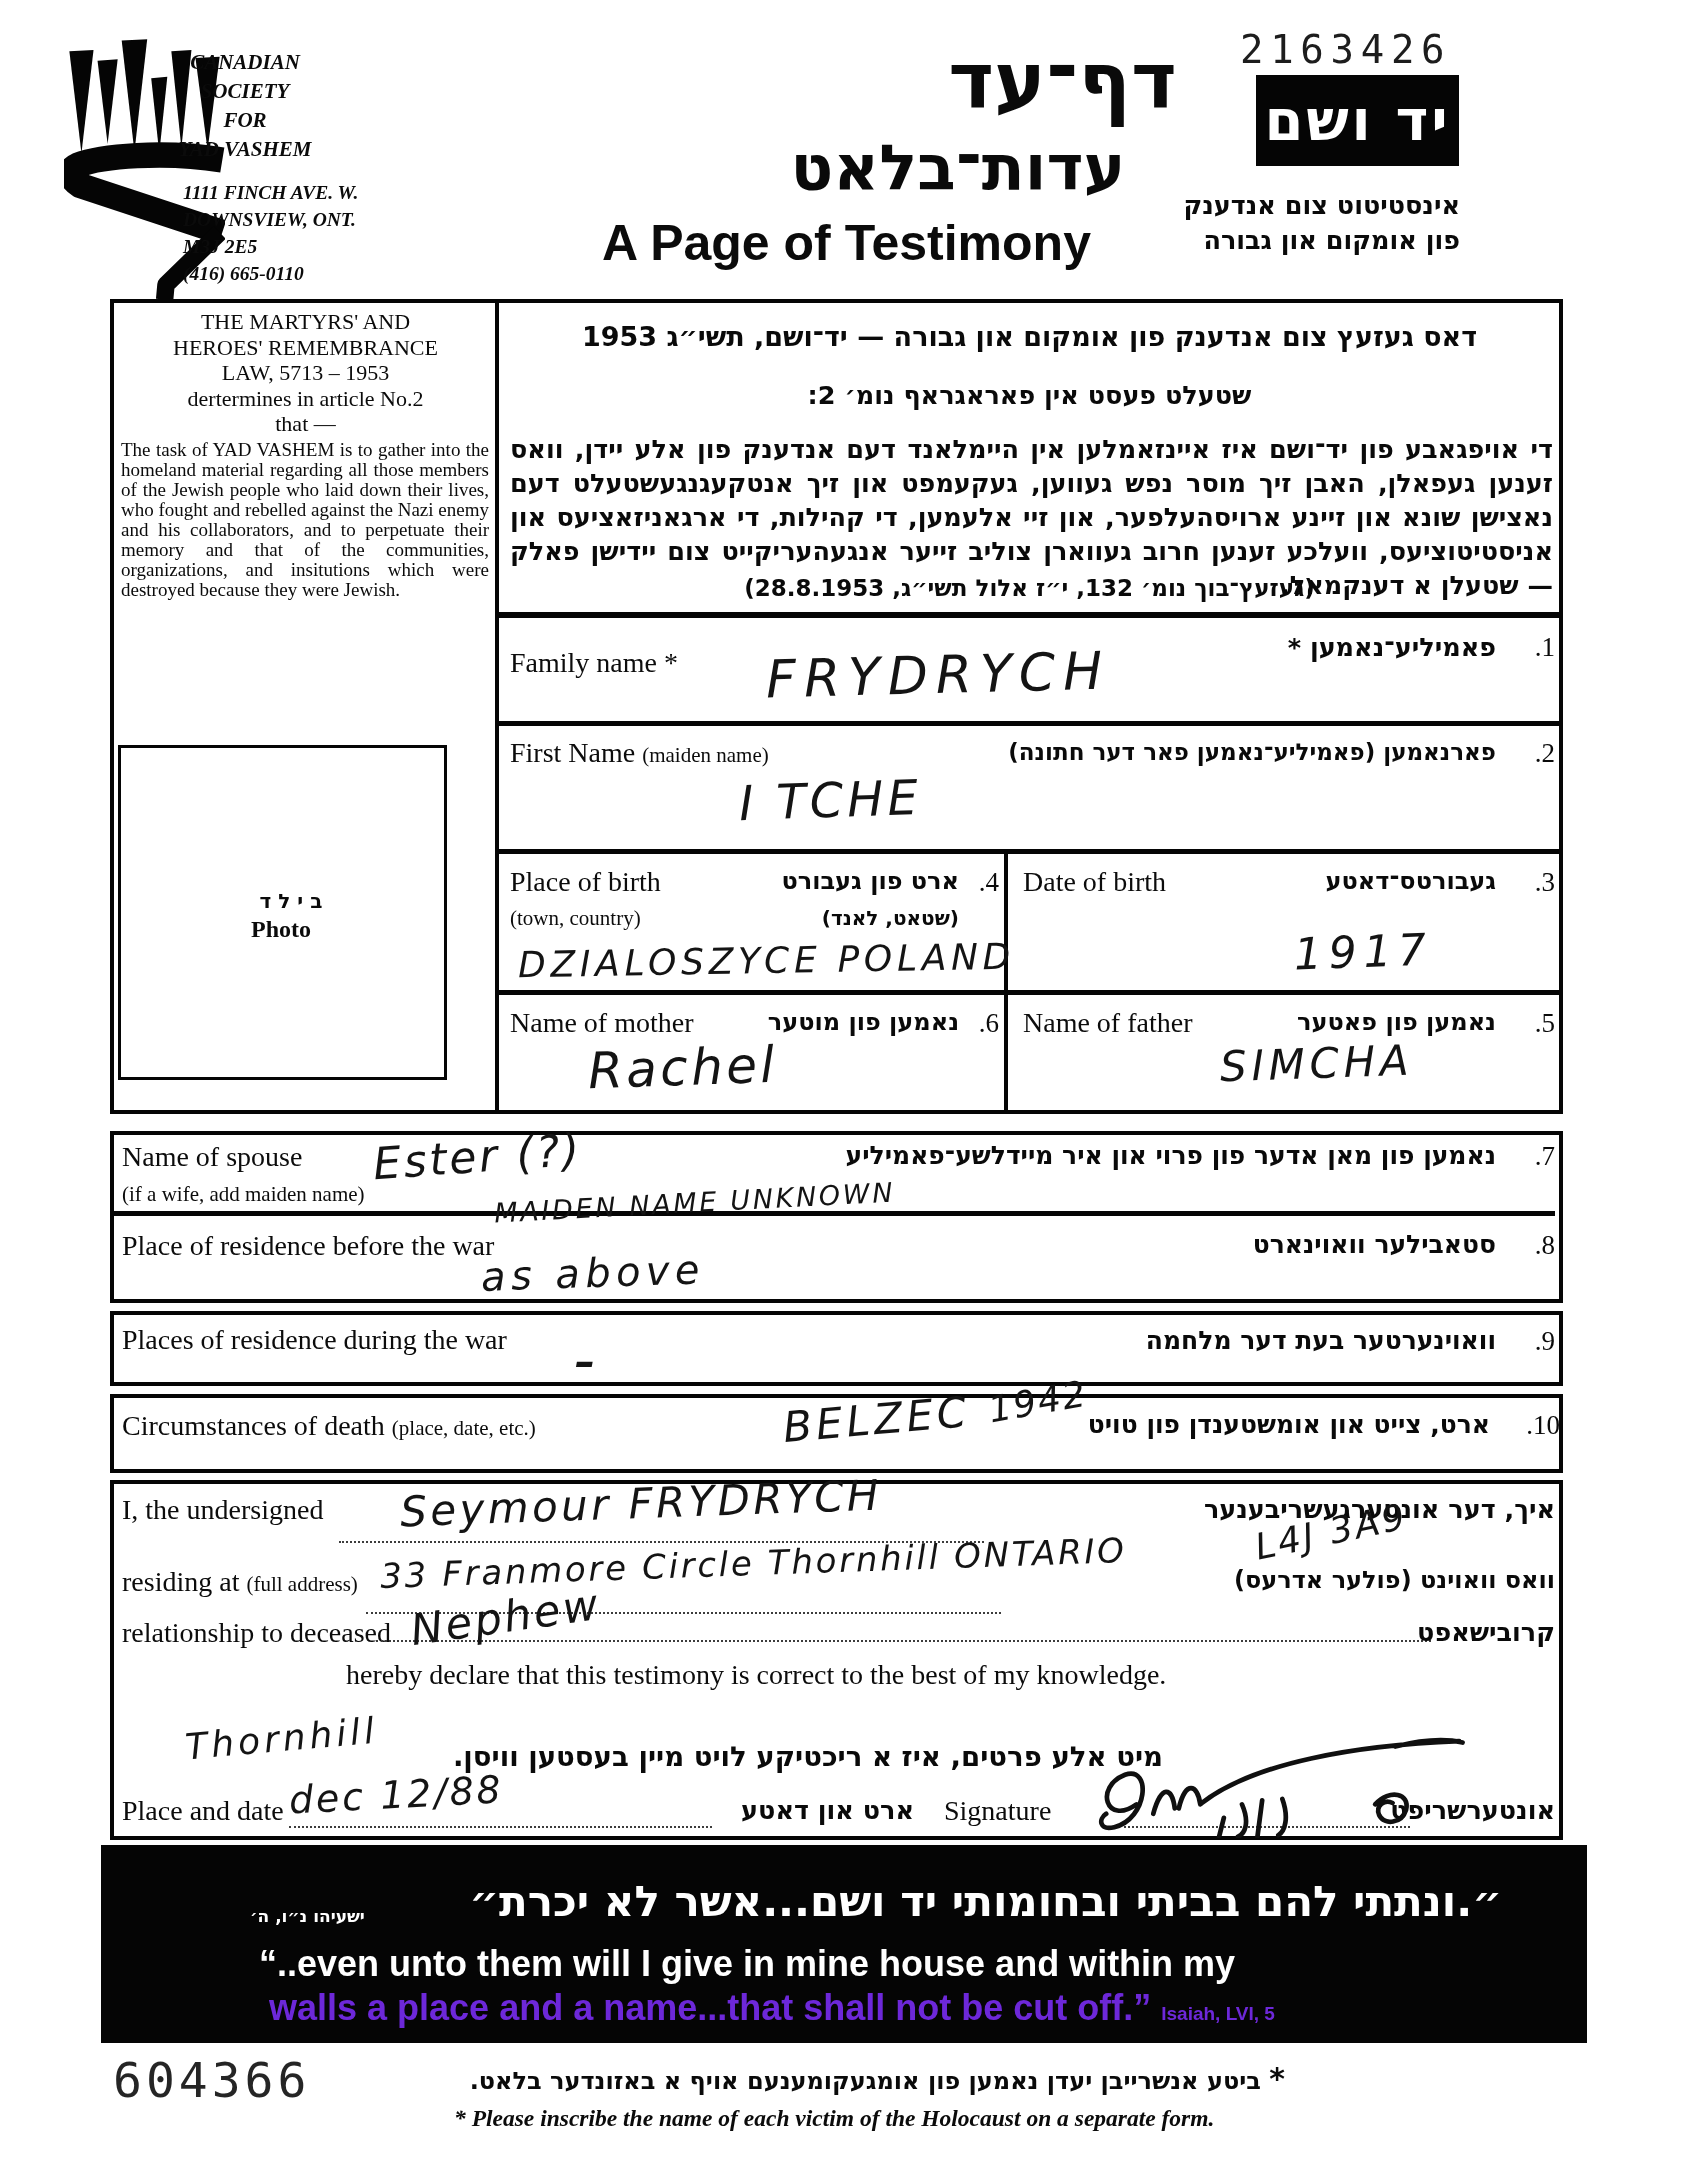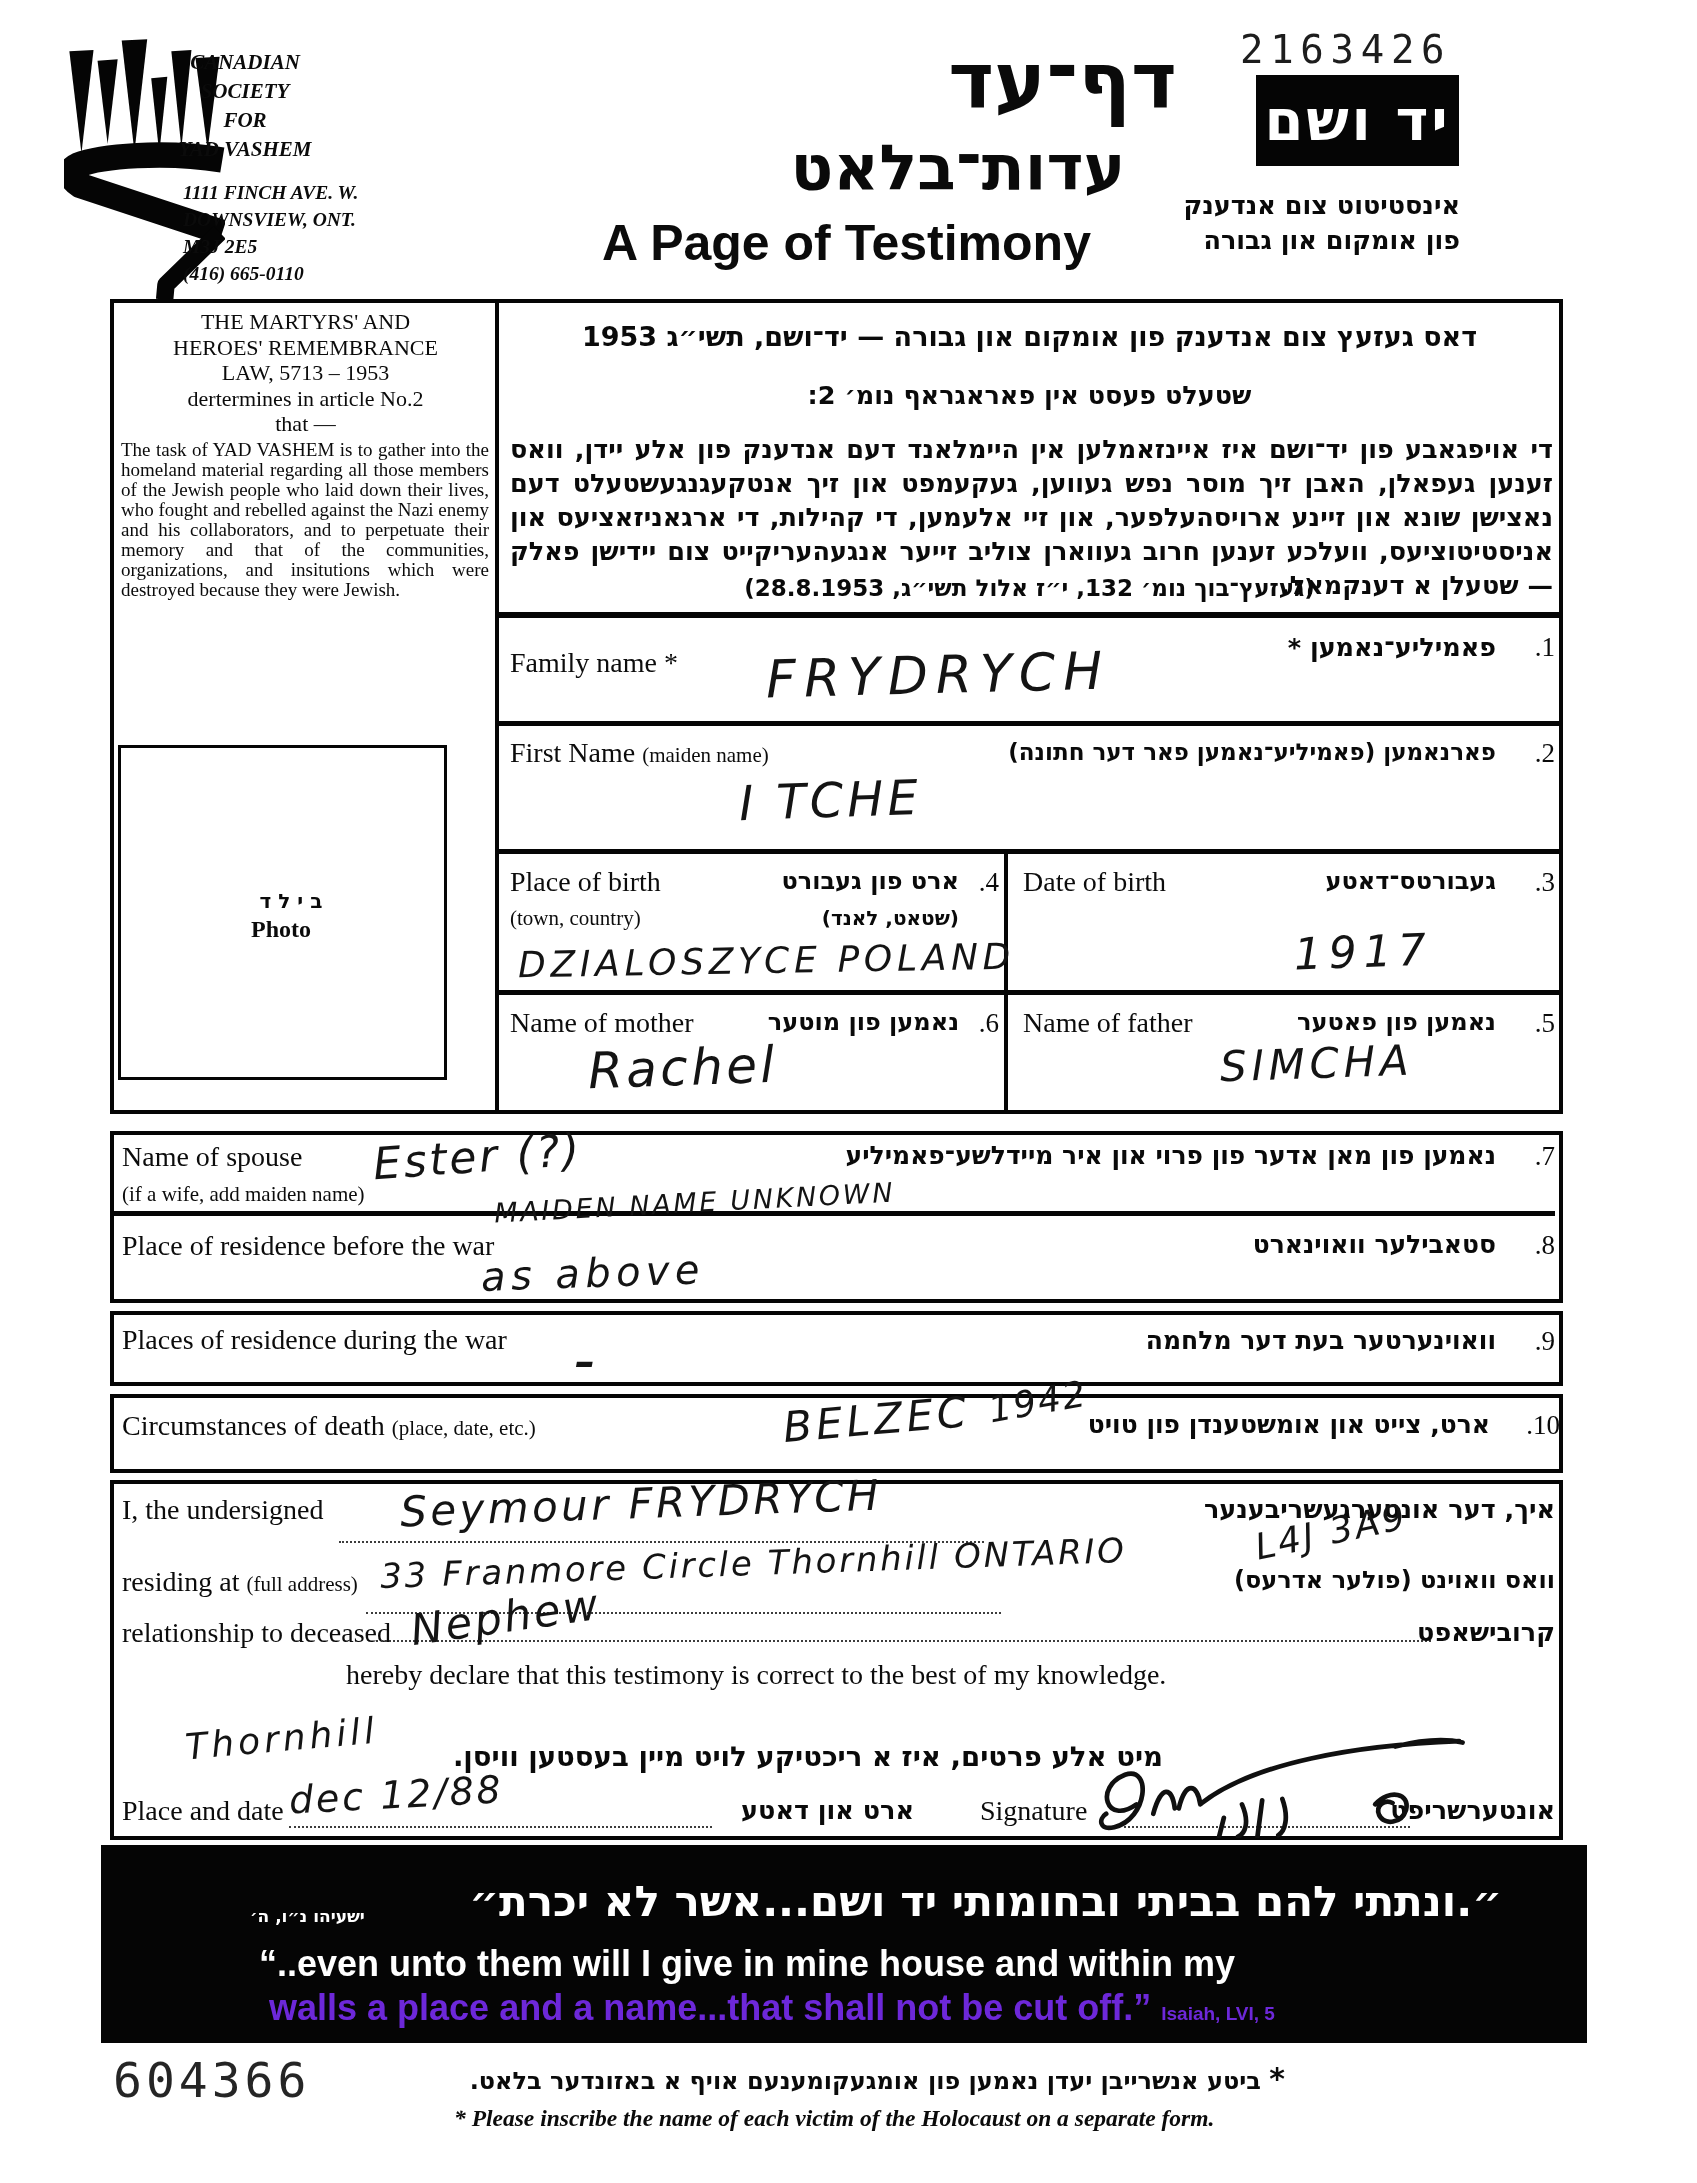--- a/index.html
+++ b/index.html
@@ -175,21 +175,21 @@
   <div class="abs heb" style="right:143px;top:1617px;font-size:25.5px;">קרובישאפט</div>
 
   <div class="abs en-label" style="left:346px;top:1659px;">hereby declare that this testimony is correct to the best of my knowledge.</div>
   <div class="abs heb" style="right:535px;top:1740px;font-size:27.6px;">מיט אלע פרטים, איז א ריכטיקע לויט מיין בעסטען וויסן.</div>
   <div class="abs hand" style="left:185px;top:1718px;font-size:36px;letter-spacing:4px;transform:rotate(-5deg);">Thornhill</div>
 
   <div class="abs en-label" style="left:122px;top:1795px;">Place and date</div>
   <div class="abs hand" style="left:289px;top:1773px;font-size:38px;letter-spacing:2.7px;transform:rotate(-3deg);">dec 12/88</div>
   <div class="abs dotted" style="left:289px;top:1826px;width:423px;"></div>
   <div class="abs heb" style="right:784px;top:1795px;font-size:25.5px;">ארט און דאטע</div>
-  <div class="abs en-label" style="left:980px;top:1795px;">Signature</div>
+  <div class="abs en-label" style="left:944px;top:1795px;">Signature</div>
   <div class="abs dotted" style="left:1124px;top:1826px;width:286px;"></div>
   <div class="abs heb" style="right:143px;top:1795px;font-size:25.5px;">אונטערשריפט</div>
 
   <svg class="abs" style="left:1086px;top:1725px;" width="390" height="113" viewBox="0 0 580 168">
     <g fill="none" stroke="#101010" stroke-width="7" stroke-linecap="round">
       <path d="M75,118 C30,150 12,92 58,74 C98,60 92,140 42,152 C20,157 18,140 30,132"></path>
       <path d="M100,132 C112,88 128,92 132,124 M138,124 C148,82 166,88 170,118"></path>
       <path d="M172,116 C250,56 400,30 555,24 M460,32 C500,22 535,20 560,26"></path>
       <path d="M205,138 L198,166 M232,118 C244,146 236,162 226,166 M262,112 L255,166 M292,110 C302,138 296,158 286,164"></path>
       <path d="M430,118 C452,94 482,102 476,126 C470,146 444,150 436,134 C430,120 444,110 456,116"></path>

